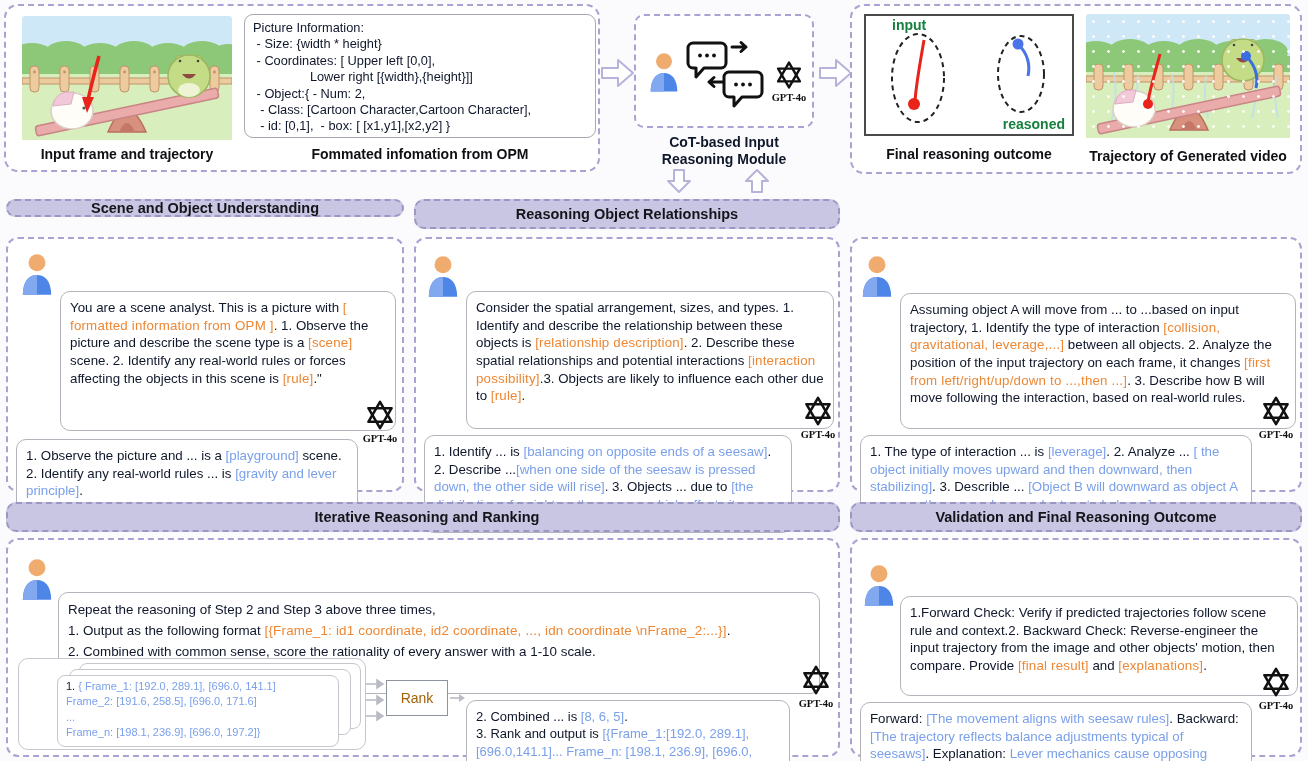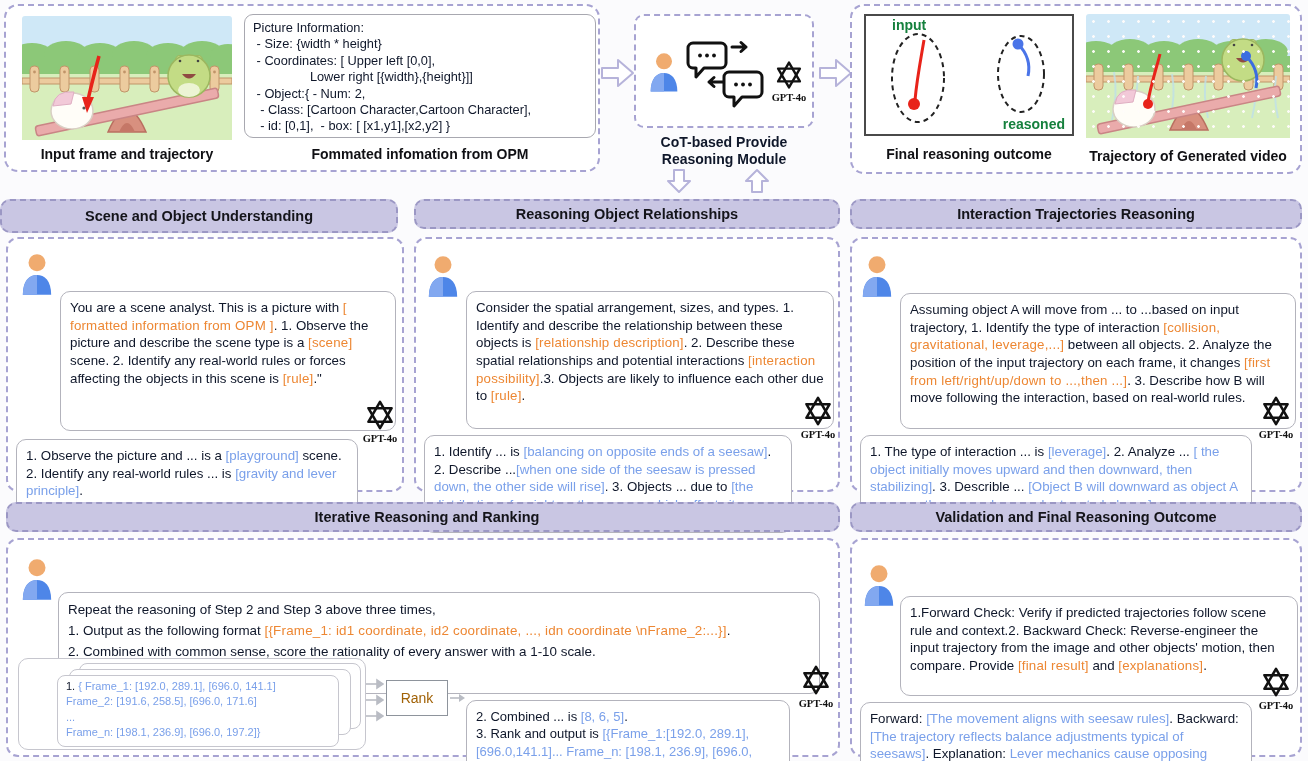--- a/index.html
+++ b/index.html
@@ -141,21 +141,21 @@
       <g stroke="#111" stroke-width="3" fill="none" stroke-linecap="round" stroke-linejoin="round">
         <path d="M46,9 h14 m0,0 l-5,-4.5 m5,4.5 l-5,4.5"></path>
         <path d="M37,44 h-14 m0,0 l5,-4.5 m-5,4.5 l5,4.5"></path>
       </g>
     </svg>
     <svg class="abs" style="left:138px;top:44px;" width="30" height="30">
         <use href="#sym-gpt"></use>
       </svg>
     <div class="gpt-label" style="left:130px;top:76px;width:46px;">GPT-4o</div>
   </div>
-  <div class="caption" style="left:624px;top:134px;width:200px;line-height:1.22;"><span class="seg-k">CoT-based Provide</span><br><span class="seg-k">Reasoning Module</span></div>
+  <div class="caption" style="left:624px;top:134px;width:200px;line-height:1.22;"><span class="seg-k">CoT-based Input</span><br><span class="seg-k">Reasoning Module</span></div>
   <svg class="abs" style="left:666px;top:168px;" width="26" height="26">
       <use href="#sym-arrow-down"></use>
     </svg>
   <svg class="abs" style="left:744px;top:168px;" width="26" height="26">
       <use href="#sym-arrow-up"></use>
     </svg>
 
   <svg class="abs" style="left:818px;top:56px;" width="36" height="34">
       <use href="#sym-arrow-right"></use>
     </svg>
@@ -223,23 +223,22 @@
         <path d="M74,40 C70,56 64,74 62,88" stroke="#E8231A" stroke-width="3" fill="none"></path>
         <circle cx="62" cy="90" r="5" fill="#E8231A"></circle>
         <circle cx="160" cy="42" r="5" fill="#3B6DE0"></circle>
         <path d="M160,42 C168,50 173,60 170,74" stroke="#3B6DE0" stroke-width="3" fill="none"></path>
       </svg>
       <div class="dotgrid"></div>
     </div>
     <div class="caption" style="left:224px;top:142px;width:224px;">Trajectory of Generated video</div>
   </div>
 
-  <div class="hdr" style="left:0;top:199px;width:398px;height:34px;">Scene and Object Understanding</div>
+  <div class="hdr" style="left:6px;top:199px;width:398px;height:18px;">Scene and Object Understanding</div>
   <div class="hdr" style="left:414px;top:199px;width:426px;height:30px;">Reasoning Object Relationships</div>
-  <div class="hdr" style="left:850px;top:199px;width:452px;height:30px;">Interaction Trajectories Reasoning</div>
 
   <div class="panel" style="left:6px;top:237px;width:398px;height:255px;">
     <svg class="abs" style="left:12px;top:14px;" width="34" height="42">
         <use href="#sym-person"></use>
       </svg>
     <div class="bubble" style="left:52px;top:8px;width:336px;height:140px;"><span class="seg-k">You are a scene analyst. This is a picture with </span><span class="seg-o">[ formatted information from OPM ]</span><span class="seg-k">. 1. Observe the picture and describe the scene type is a </span><span class="seg-o">[scene]</span><span class="seg-k"> scene. 2. Identify any real-world rules or forces affecting the objects in this scene is </span><span class="seg-o">[rule]</span><span class="seg-k">."</span></div>
     <div class="bubble" style="left:8px;top:156px;width:342px;height:92px;"><span class="seg-k">1. Observe the picture and ... is a </span><span class="seg-b">[playground]</span><span class="seg-k"> scene. 2.  Identify any real-world rules ... is </span><span class="seg-b">[gravity and lever principle]</span><span class="seg-k">.</span></div>
     <svg class="abs" style="left:356px;top:160px;" width="32" height="32">
         <use href="#sym-gpt"></use>
       </svg>

